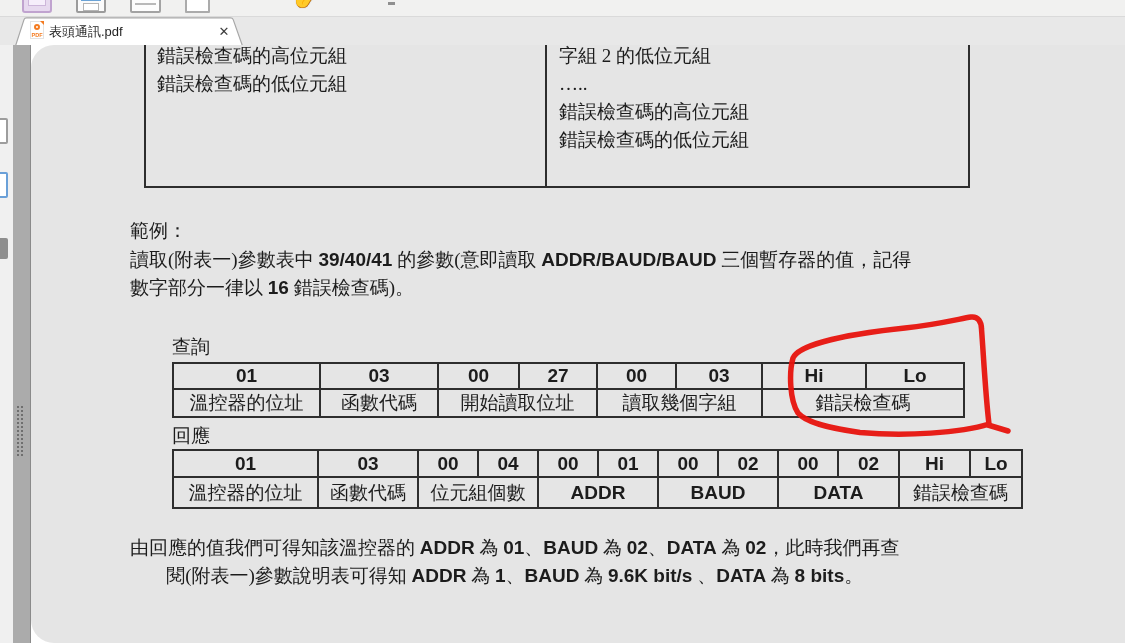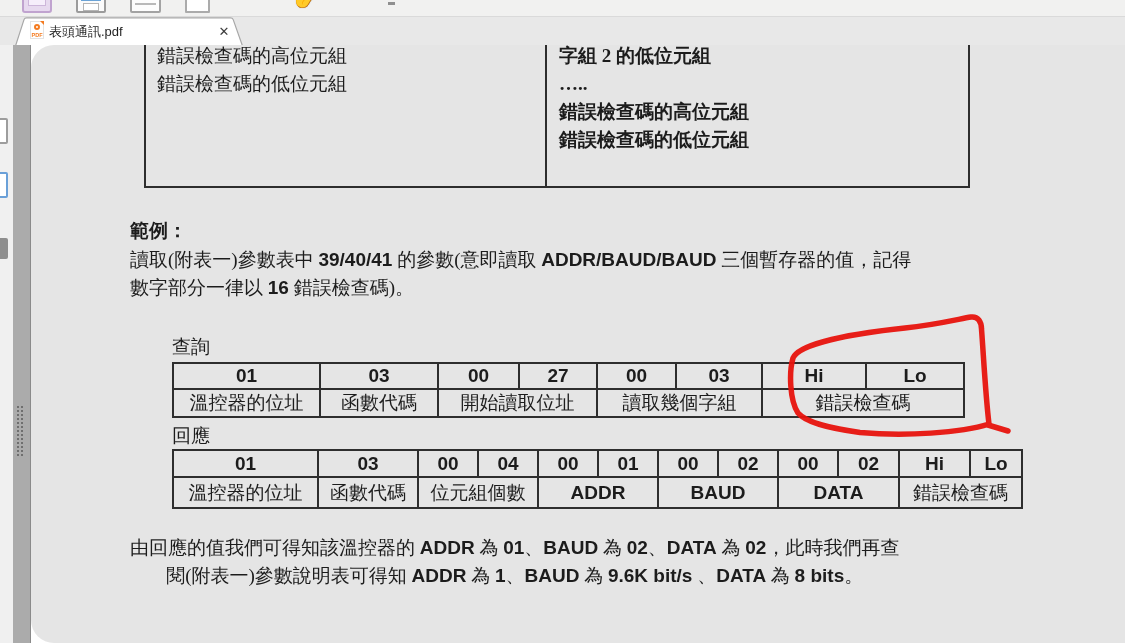--- a/index.html
+++ b/index.html
@@ -87,23 +87,23 @@
   .doc-text{font-size:19px;line-height:28px;white-space:nowrap;}
   .lat{font-family:Liberation Sans, sans-serif;font-weight:bold;}
   
   .top-table{
     position:absolute;left:113px;top:-12px;width:826px;height:155px;
     border-left:2px solid #2e2e2e;border-right:2px solid #2e2e2e;border-bottom:2px solid #2e2e2e;
     box-sizing:border-box;
   }
   .top-table .vdiv{position:absolute;left:399px;top:0;bottom:0;width:2px;background:#2e2e2e;}
   .top-table .cell-l{position:absolute;left:11px;top:9px;}
-  .top-table .cell-r{position:absolute;left:413px;top:9px;font-weight:bold;}
-  
-  .example-label{position:absolute;left:99px;top:172px;font-weight:bold;}
+  .top-table .cell-r{position:absolute;left:413px;top:9px;}
+  
+  .example-label{position:absolute;left:99px;top:172px;}
   .example-para{position:absolute;left:99px;top:201px;line-height:30px;}
   .closing-para{position:absolute;left:99px;top:489px;line-height:30px;text-align:center;}
   .q-label{position:absolute;left:141px;top:288px;text-align:right;}
   .r-label{position:absolute;left:141px;top:377px;}
   
   table.frame{
     position:absolute;border-collapse:collapse;table-layout:fixed;
     font-size:19px;
   }
   table.frame td{

